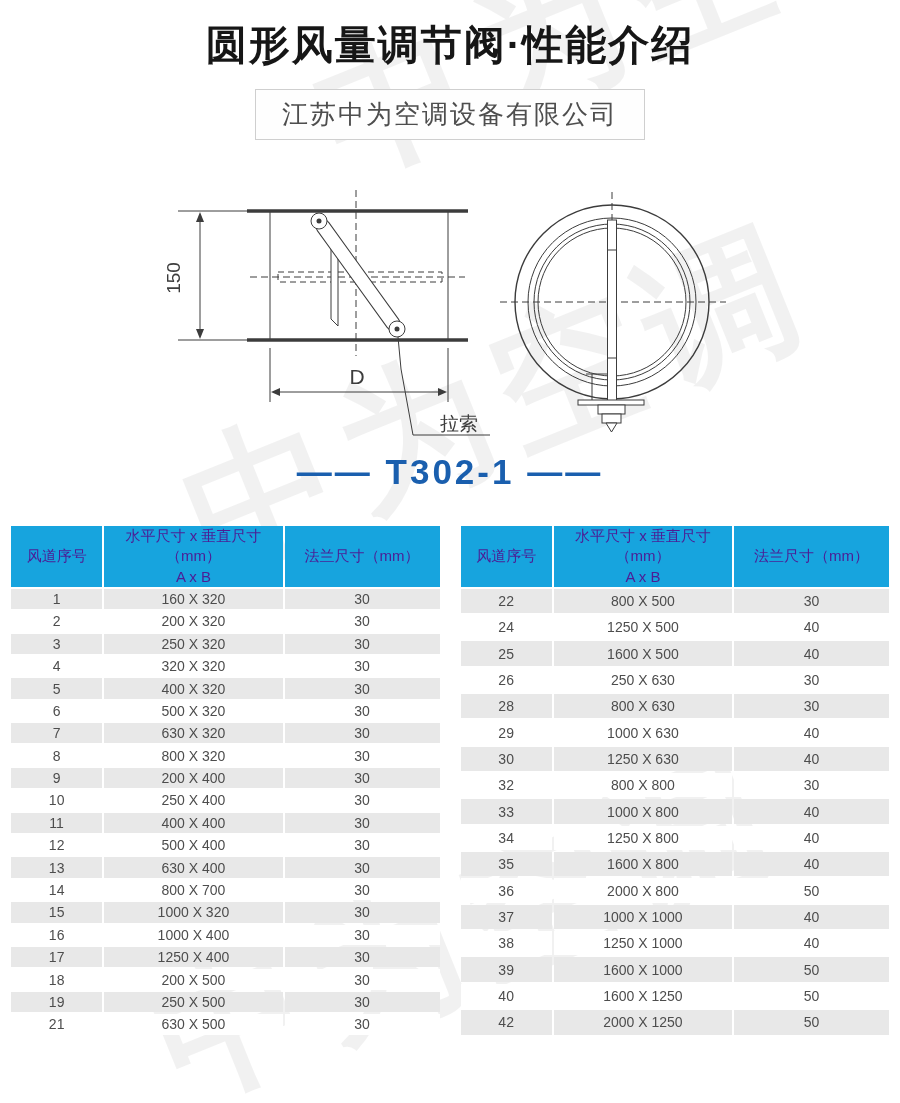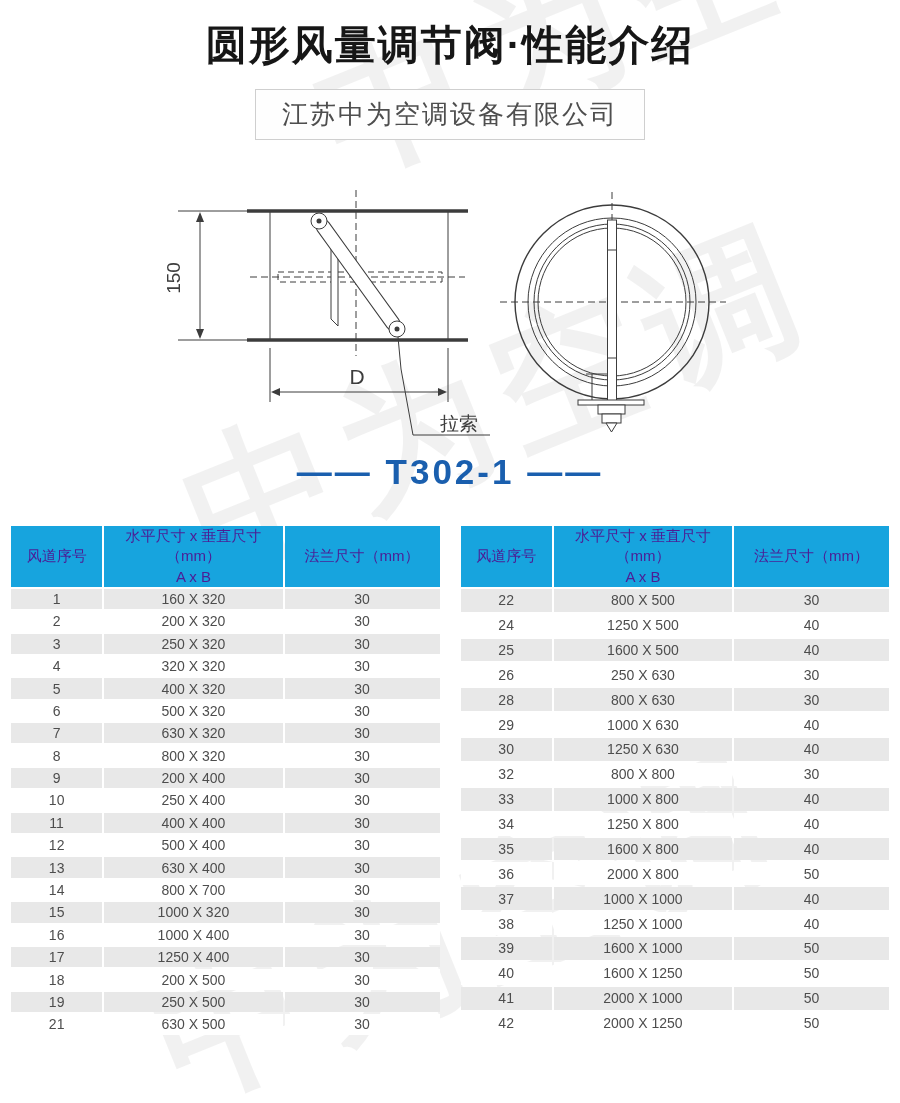--- a/index.html
+++ b/index.html
@@ -441,25 +441,20 @@
             <td>1600 X 1000</td>
             <td>50</td>
           </tr>
 
           <tr>
             <td>40</td>
             <td>1600 X 1250</td>
             <td>50</td>
           </tr>
 
-          <tr>
-            <td>41</td>
-            <td>2000 X 1000</td>
-            <td>50</td>
-          </tr>
 
           <tr>
             <td>42</td>
             <td>2000 X 1250</td>
             <td>50</td>
           </tr>
         </tbody>
     </table>
 
   </div>

